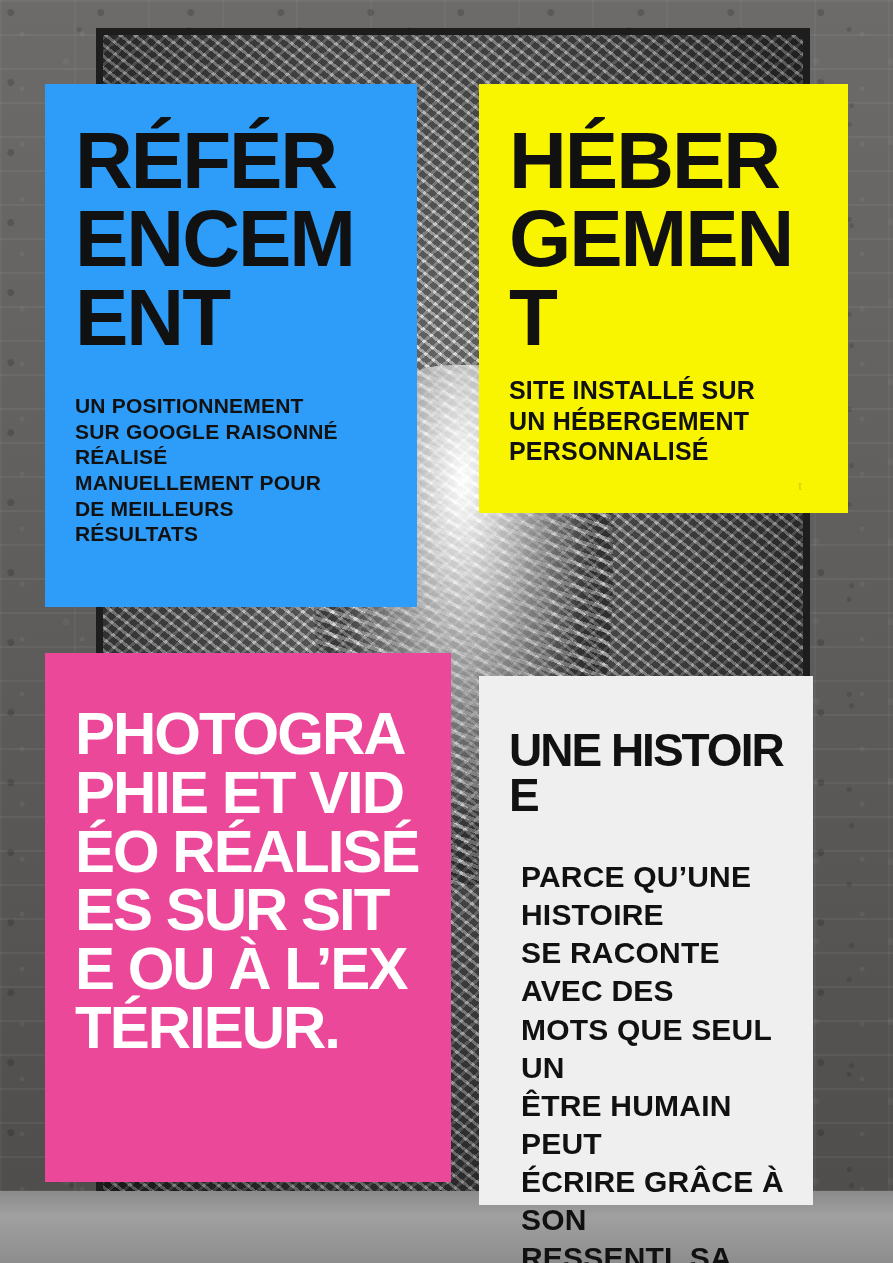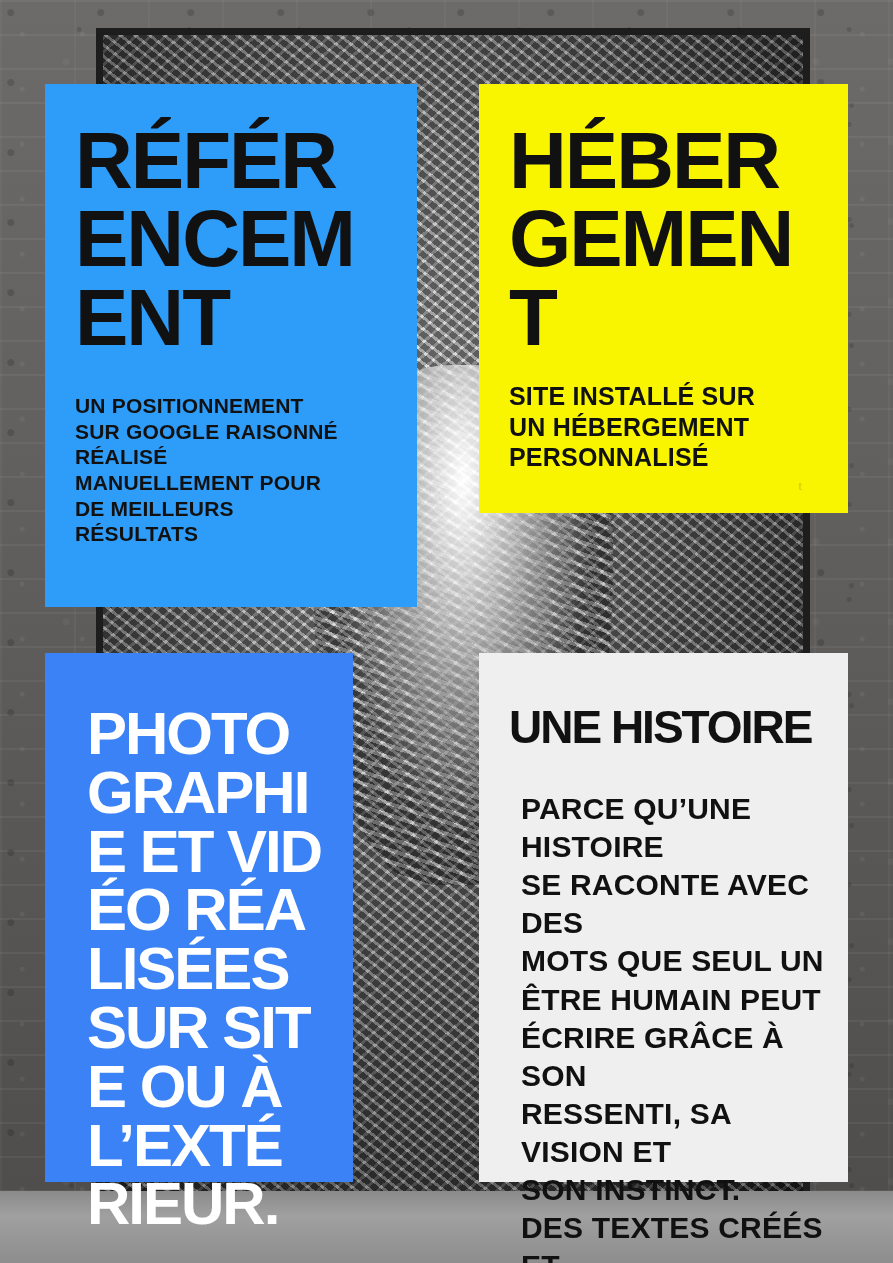--- a/index.html
+++ b/index.html
@@ -126,26 +126,26 @@
     left: 45px;  top: 84px;  width: 372px; height: 523px;
     background: #2e9cf9;
     padding: 38px 30px 30px 30px;
   }
   .card-heb {
     left: 479px; top: 84px;  width: 369px; height: 429px;
     background: #f9f500;
     padding: 38px 30px 30px 30px;
   }
   .card-photo {
-    left: 45px;  top: 653px; width: 308px; height: 529px;
-    background: #3b82f6;
-    padding: 52px 30px 30px 42px;
+    left: 45px;  top: 653px; width: 406px; height: 529px;
+    background: #ec4899;
+    padding: 52px 30px 30px 30px;
   }
   .card-story {
-    left: 479px; top: 653px; width: 369px; height: 529px;
+    left: 479px; top: 676px; width: 334px; height: 529px;
     background: #efefef;
     padding: 52px 18px 30px 30px;
   }
 
   .headline {
     margin: 0;
     font-weight: 700;
     letter-spacing: -2px;
     line-height: 0.98;
     color: #111111;
@@ -163,21 +163,21 @@
     font-weight: 700;
     font-size: 21px;
     line-height: 1.22;
     letter-spacing: 0.2px;
     text-transform: uppercase;
     color: #111111;
     white-space: pre-line;
   }
 
   .sub-ref { margin-top: 36px; }
-  .sub-heb { margin-top: 24px; font-size: 25px; }
+  .sub-heb { margin-top: 18px; font-size: 25px; }
   .sub-story { margin-top: 40px; font-size: 30px; line-height: 1.27; margin-left: 12px; }
 
   .footer-line {
     margin: 0;
     margin-top: 44px;
     font-weight: 700;
     font-size: 36px;
     letter-spacing: 0px;
     text-transform: uppercase;
     color: #111111;

